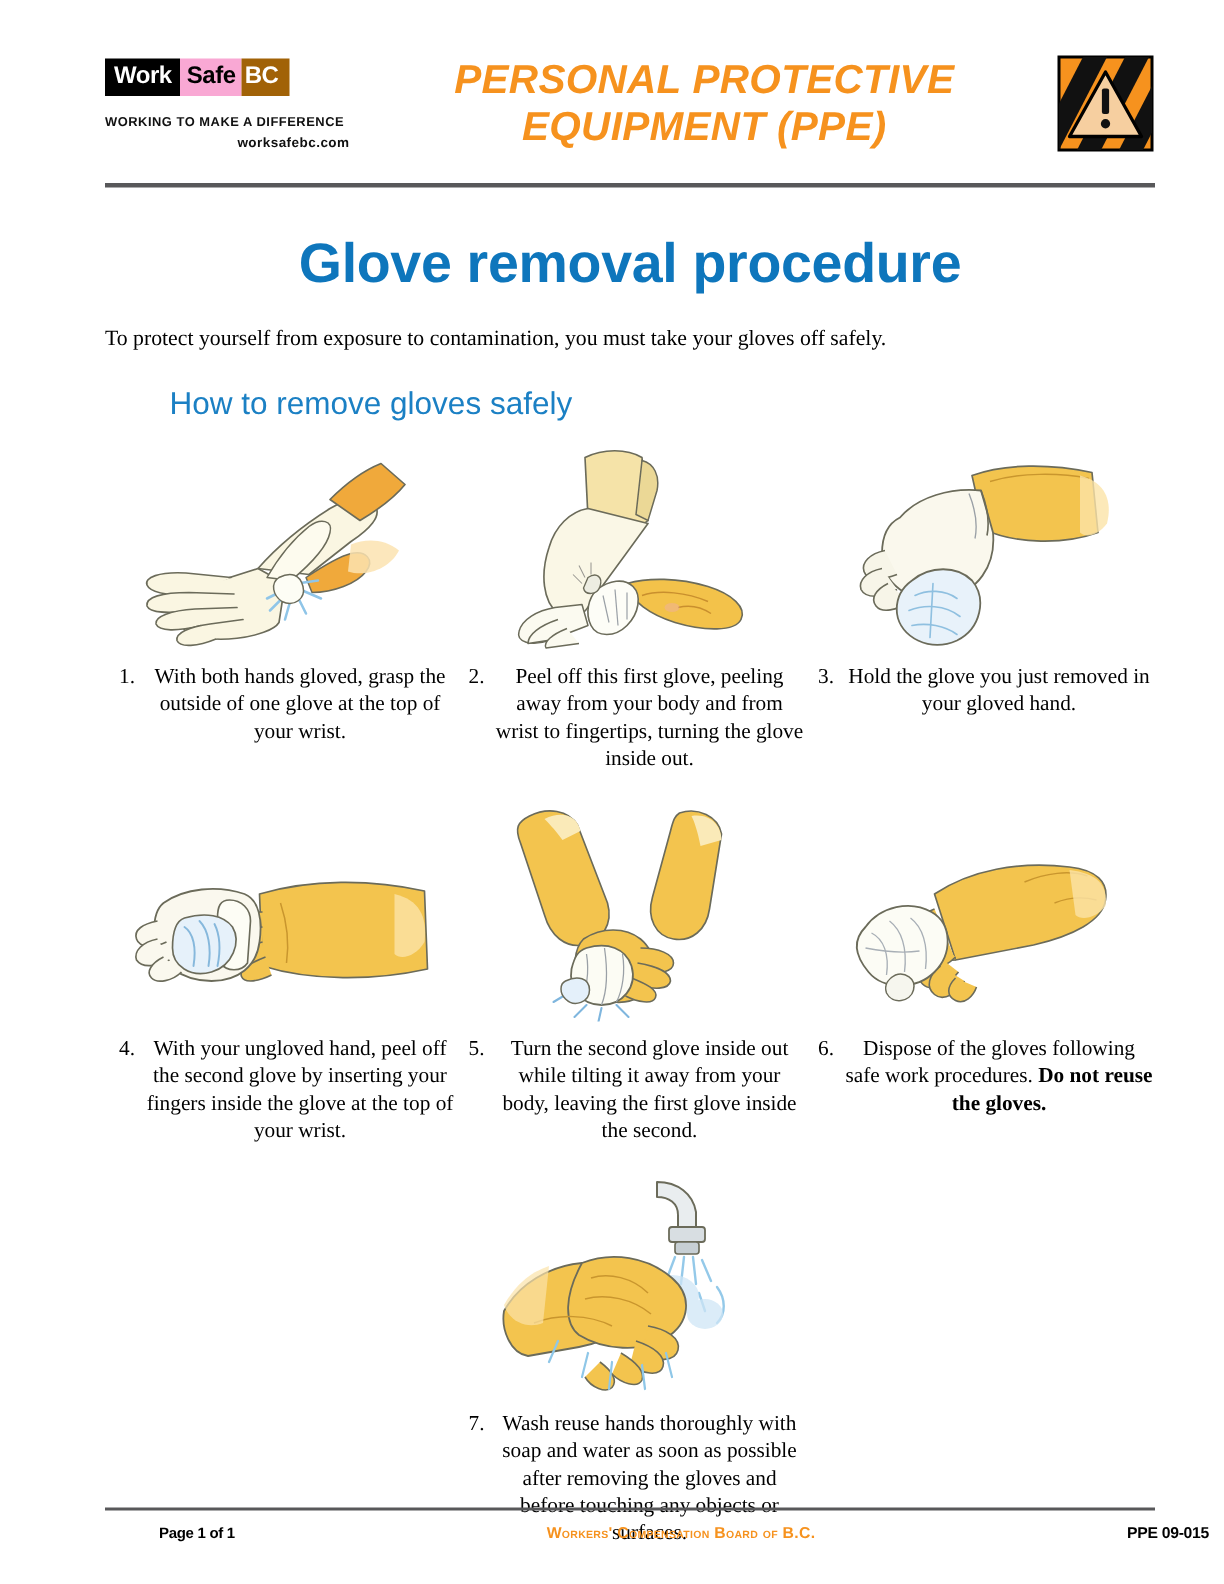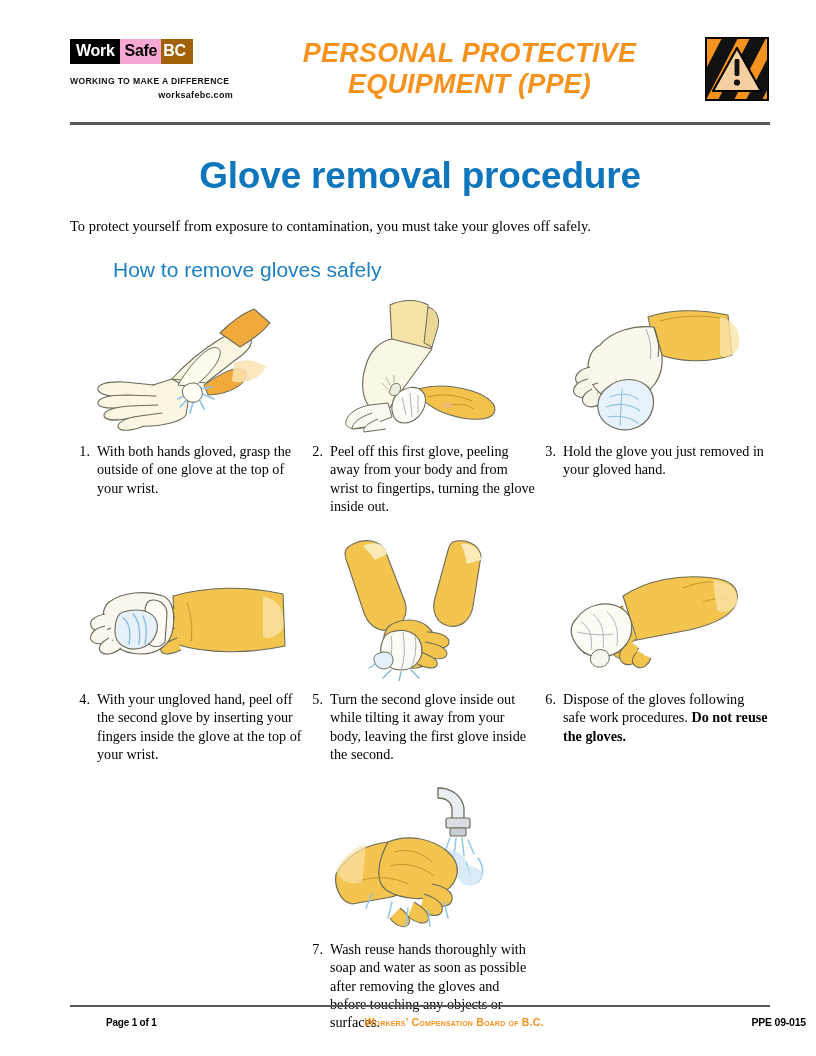--- a/index.html
+++ b/index.html
@@ -173,20 +173,21 @@
     line-height: 1.30;
     color: #000000;
   }
   .step-num {
     flex: 0 0 20px;
     text-align: right;
     padding-right: 7px;
   }
   .step-text {
     flex: 1 1 auto;
+    text-align: center;
   }
   .step-text b { font-weight: bold; }
 
   .row2 { margin-top: 20px; }
   .row3 { margin-top: 22px; }
 
   
   .rule-bottom {
     position: absolute;
     left: 70px;

